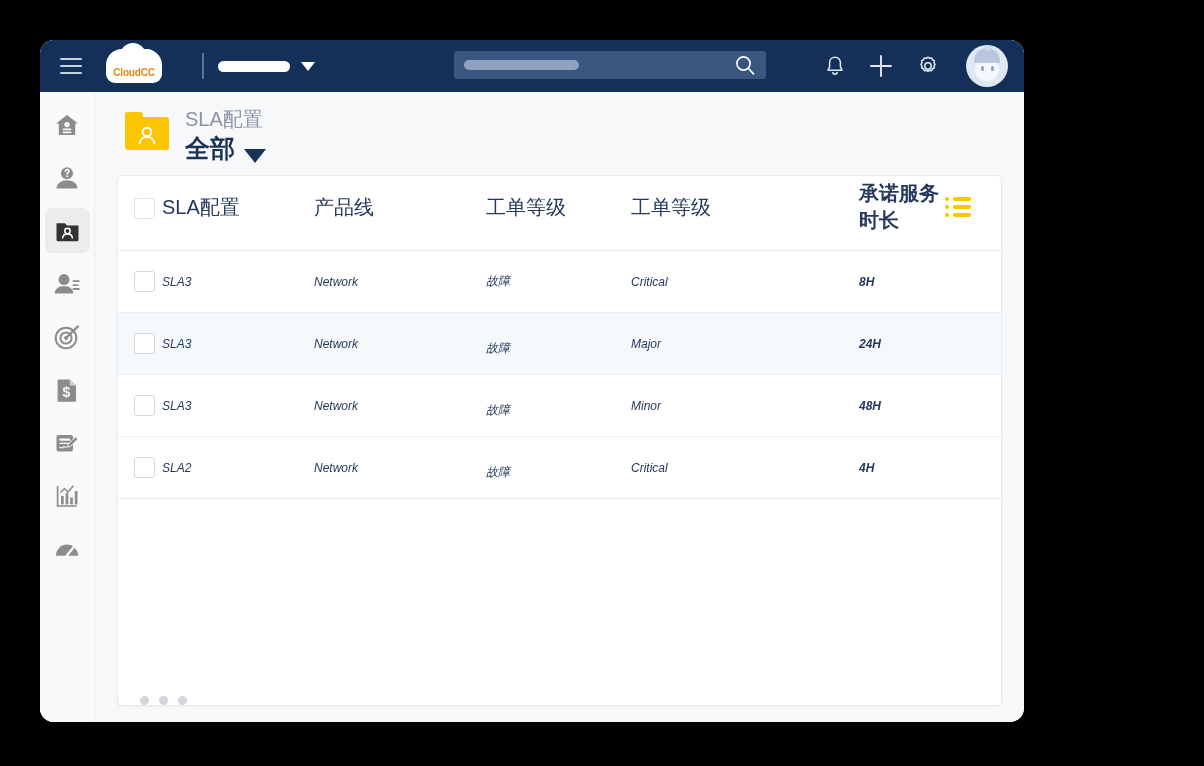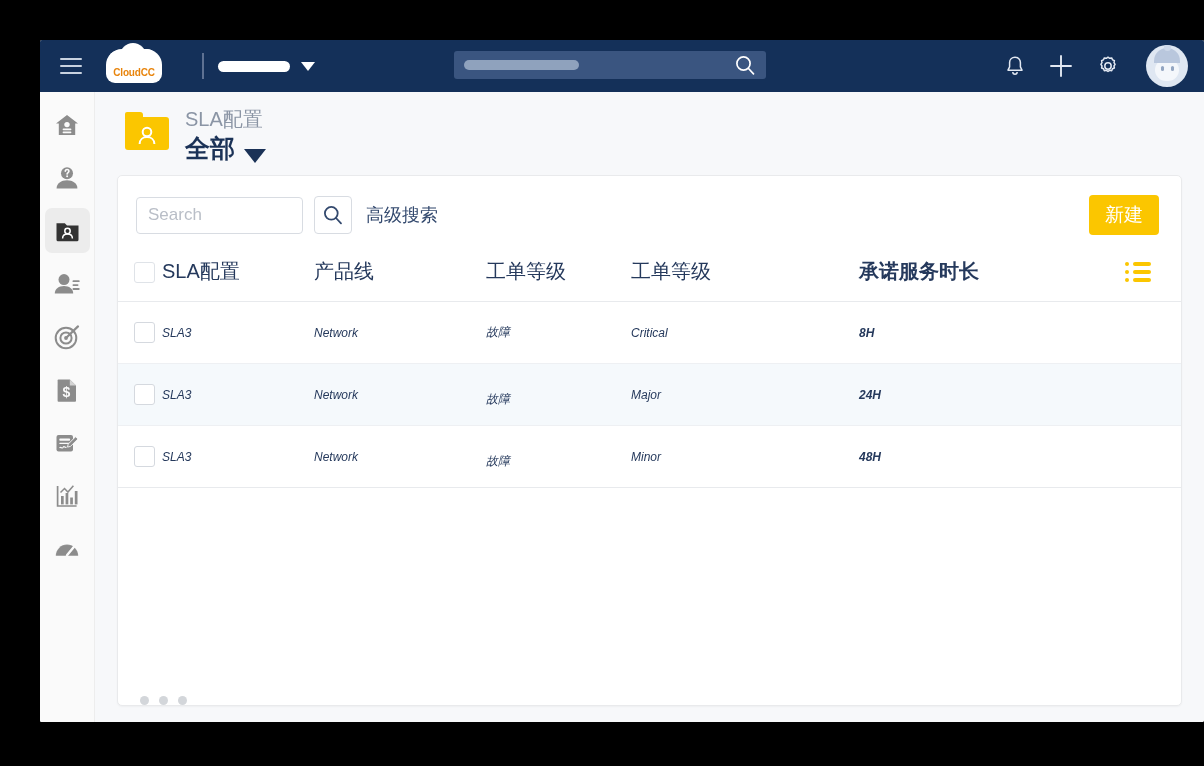--- a/index.html
+++ b/index.html
@@ -10,24 +10,24 @@
     background: #000000;
     font-family: "Liberation Sans", sans-serif;
     overflow: hidden;
   }
 
   
   #window {
     position: absolute;
     left: 40px;
     top: 40px;
-    width: 1164px;
+    width: 984px;
     height: 682px;
     background: #ffffff;
-    border-radius: 2px;
+    border-radius: 14px;
     overflow: hidden;
     display: flex;
     flex-direction: column;
   }
 
   
   #topbar {
     height: 52px;
     background: #143059;
     flex: 0 0 52px;
@@ -602,31 +602,20 @@
           <div class="header-sub">SLA配置</div>
           <div class="header-title-row">
             <div class="header-title">全部</div>
             <div class="caret"></div>
           </div>
         </div>
       </div>
 
       <div id="card">
 
-        <div id="toolbar">
-          <input id="search-input" type="text" placeholder="Search" style="">
-          <div id="search-btn">
-            <svg width="22" height="22" viewBox="0 0 22 22">
-              <circle cx="9.3" cy="9.3" r="6.4" fill="none" stroke="#33496e" stroke-width="1.8"></circle>
-              <line x1="14" y1="14" x2="19" y2="19.3" stroke="#33496e" stroke-width="1.8" stroke-linecap="round"></line>
-            </svg>
-          </div>
-          <div id="adv-search">高级搜索</div>
-          <button id="new-btn">新建</button>
-        </div>
 
         <div id="table-wrap">
           <table>
             <colgroup>
               <col class="col-chk">
                 <col class="col-a">
                 <col class="col-b">
               <col class="col-c">
                 <col class="col-d">
                 <col class="col-e">
@@ -687,20 +676,31 @@
                 <td class="col-chk">
                   <span class="chk"></span>
                 </td>
                 <td>SLA3</td>
                 <td>Network</td>
                 <td><span class="cell-lower">故障</span></td>
                 <td>Minor</td>
                 <td class="bold">48H</td>
                 <td></td>
               </tr>
+              <tr>
+                <td class="col-chk">
+                  <span class="chk"></span>
+                </td>
+                <td>SLA2</td>
+                <td>Network</td>
+                <td><span class="cell-lower">故障</span></td>
+                <td>Critical</td>
+                <td class="bold">4H</td>
+                <td></td>
+              </tr>
             </tbody>
           </table>
         </div>
 
         <div id="card-footer">
           <div class="pdot"></div>
           <div class="pdot"></div>
           <div class="pdot"></div>
         </div>
 

